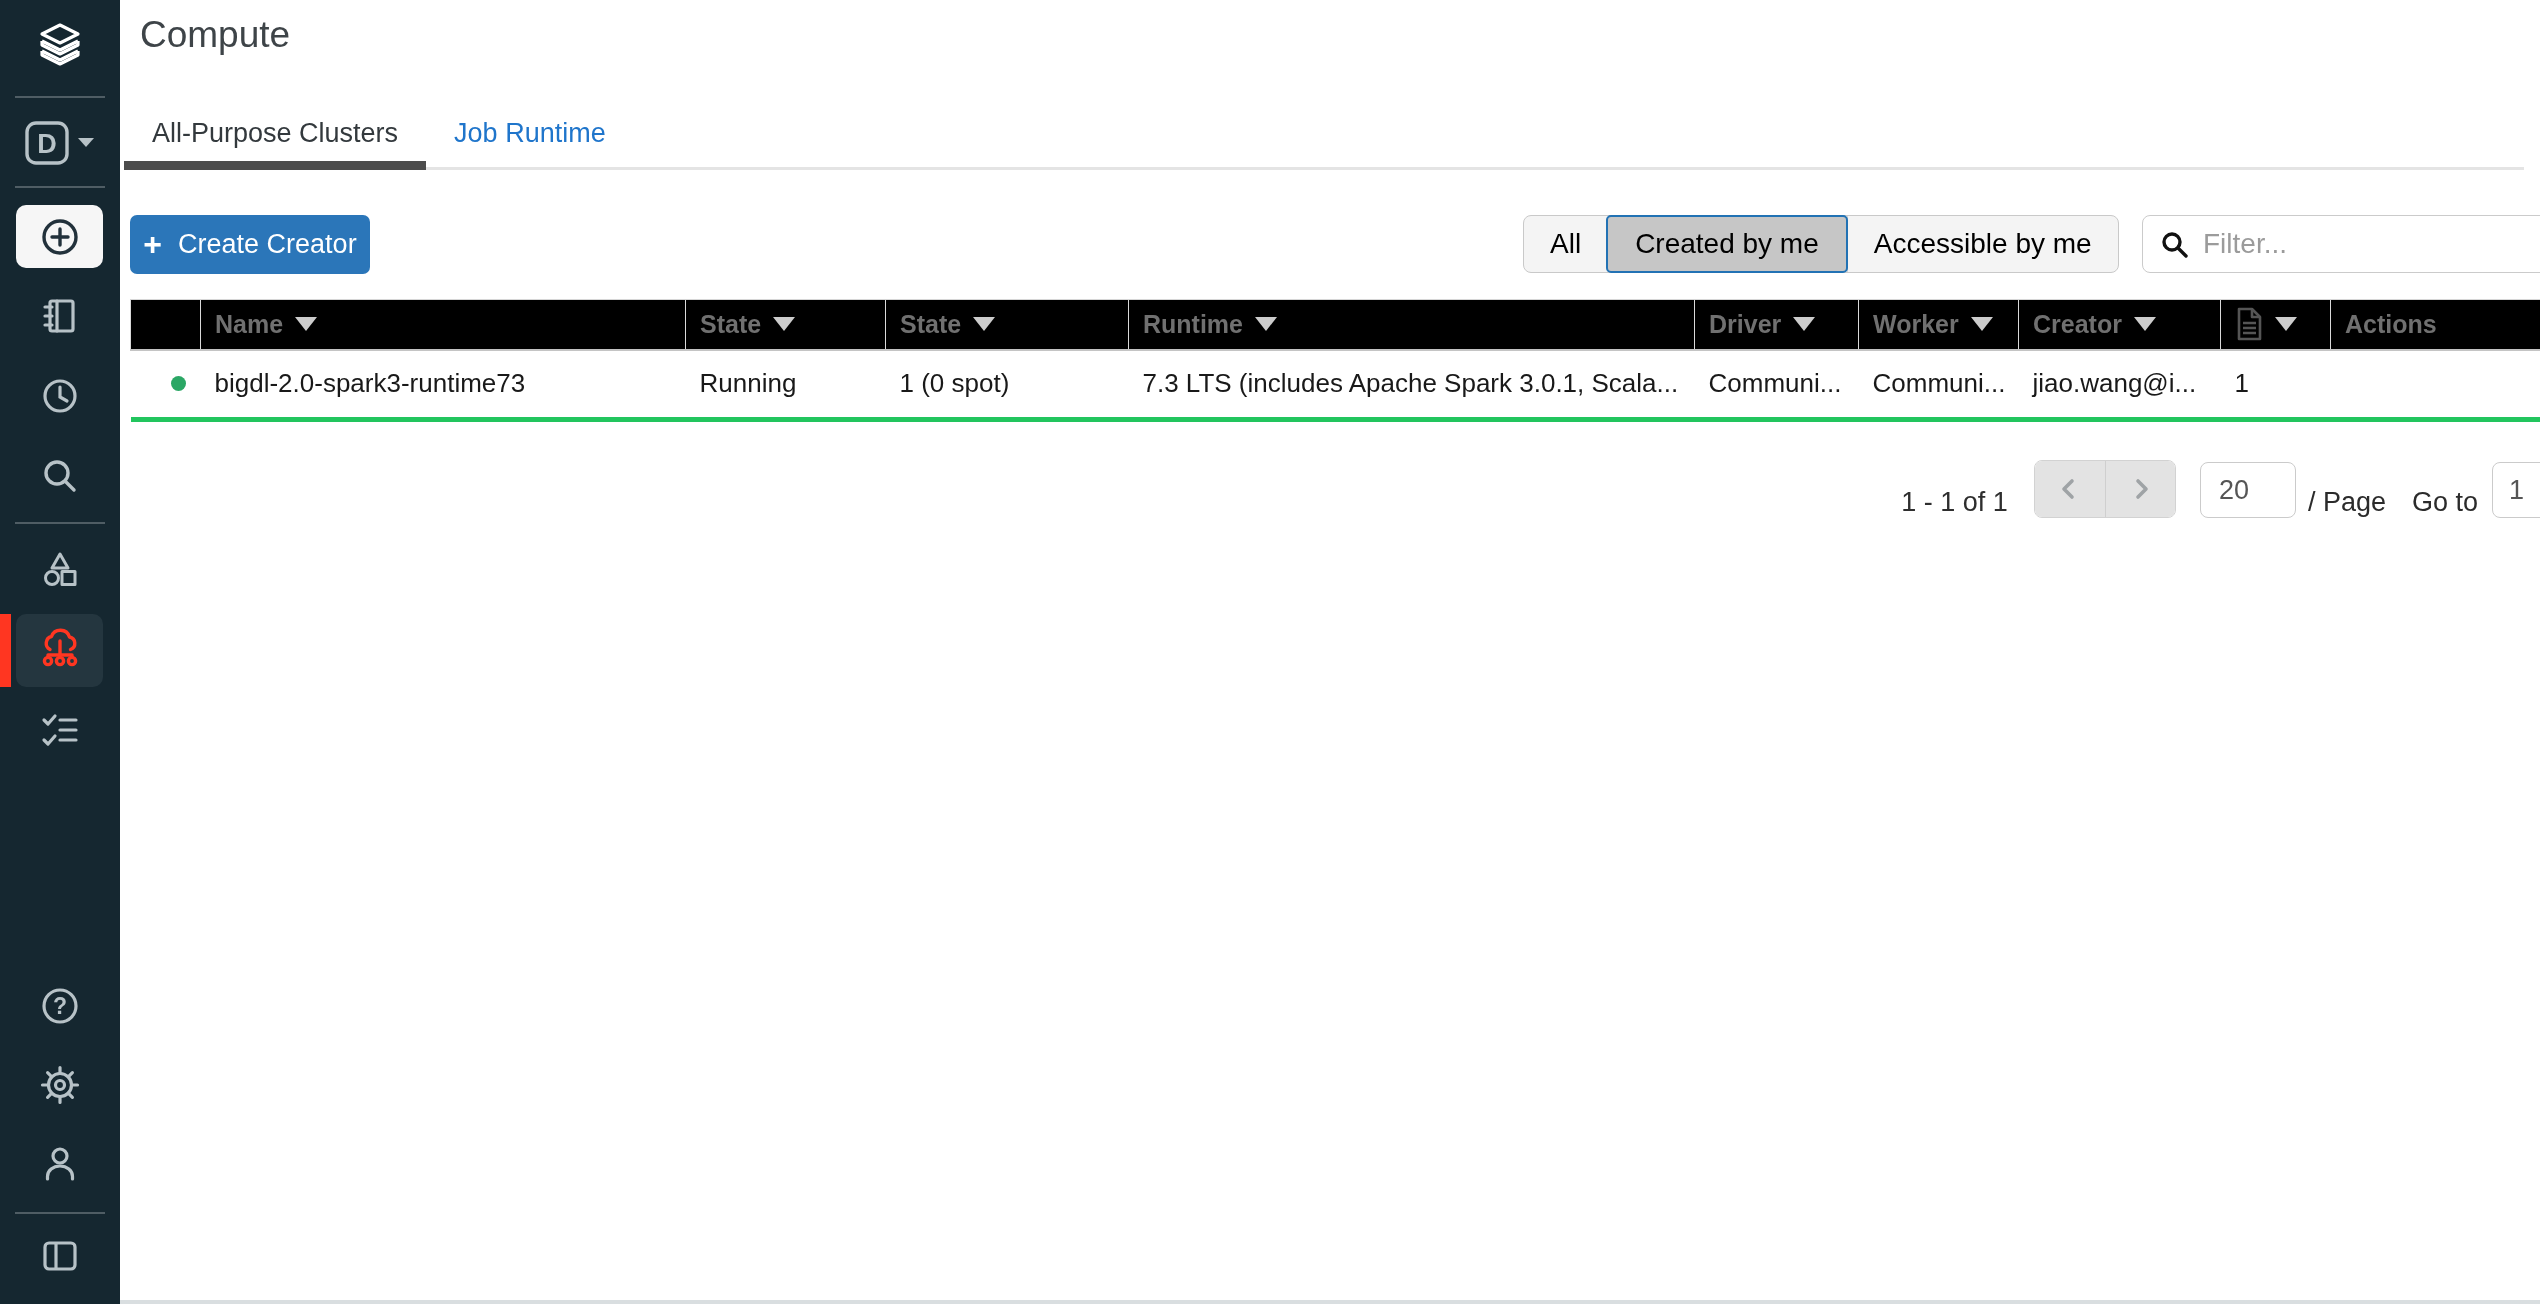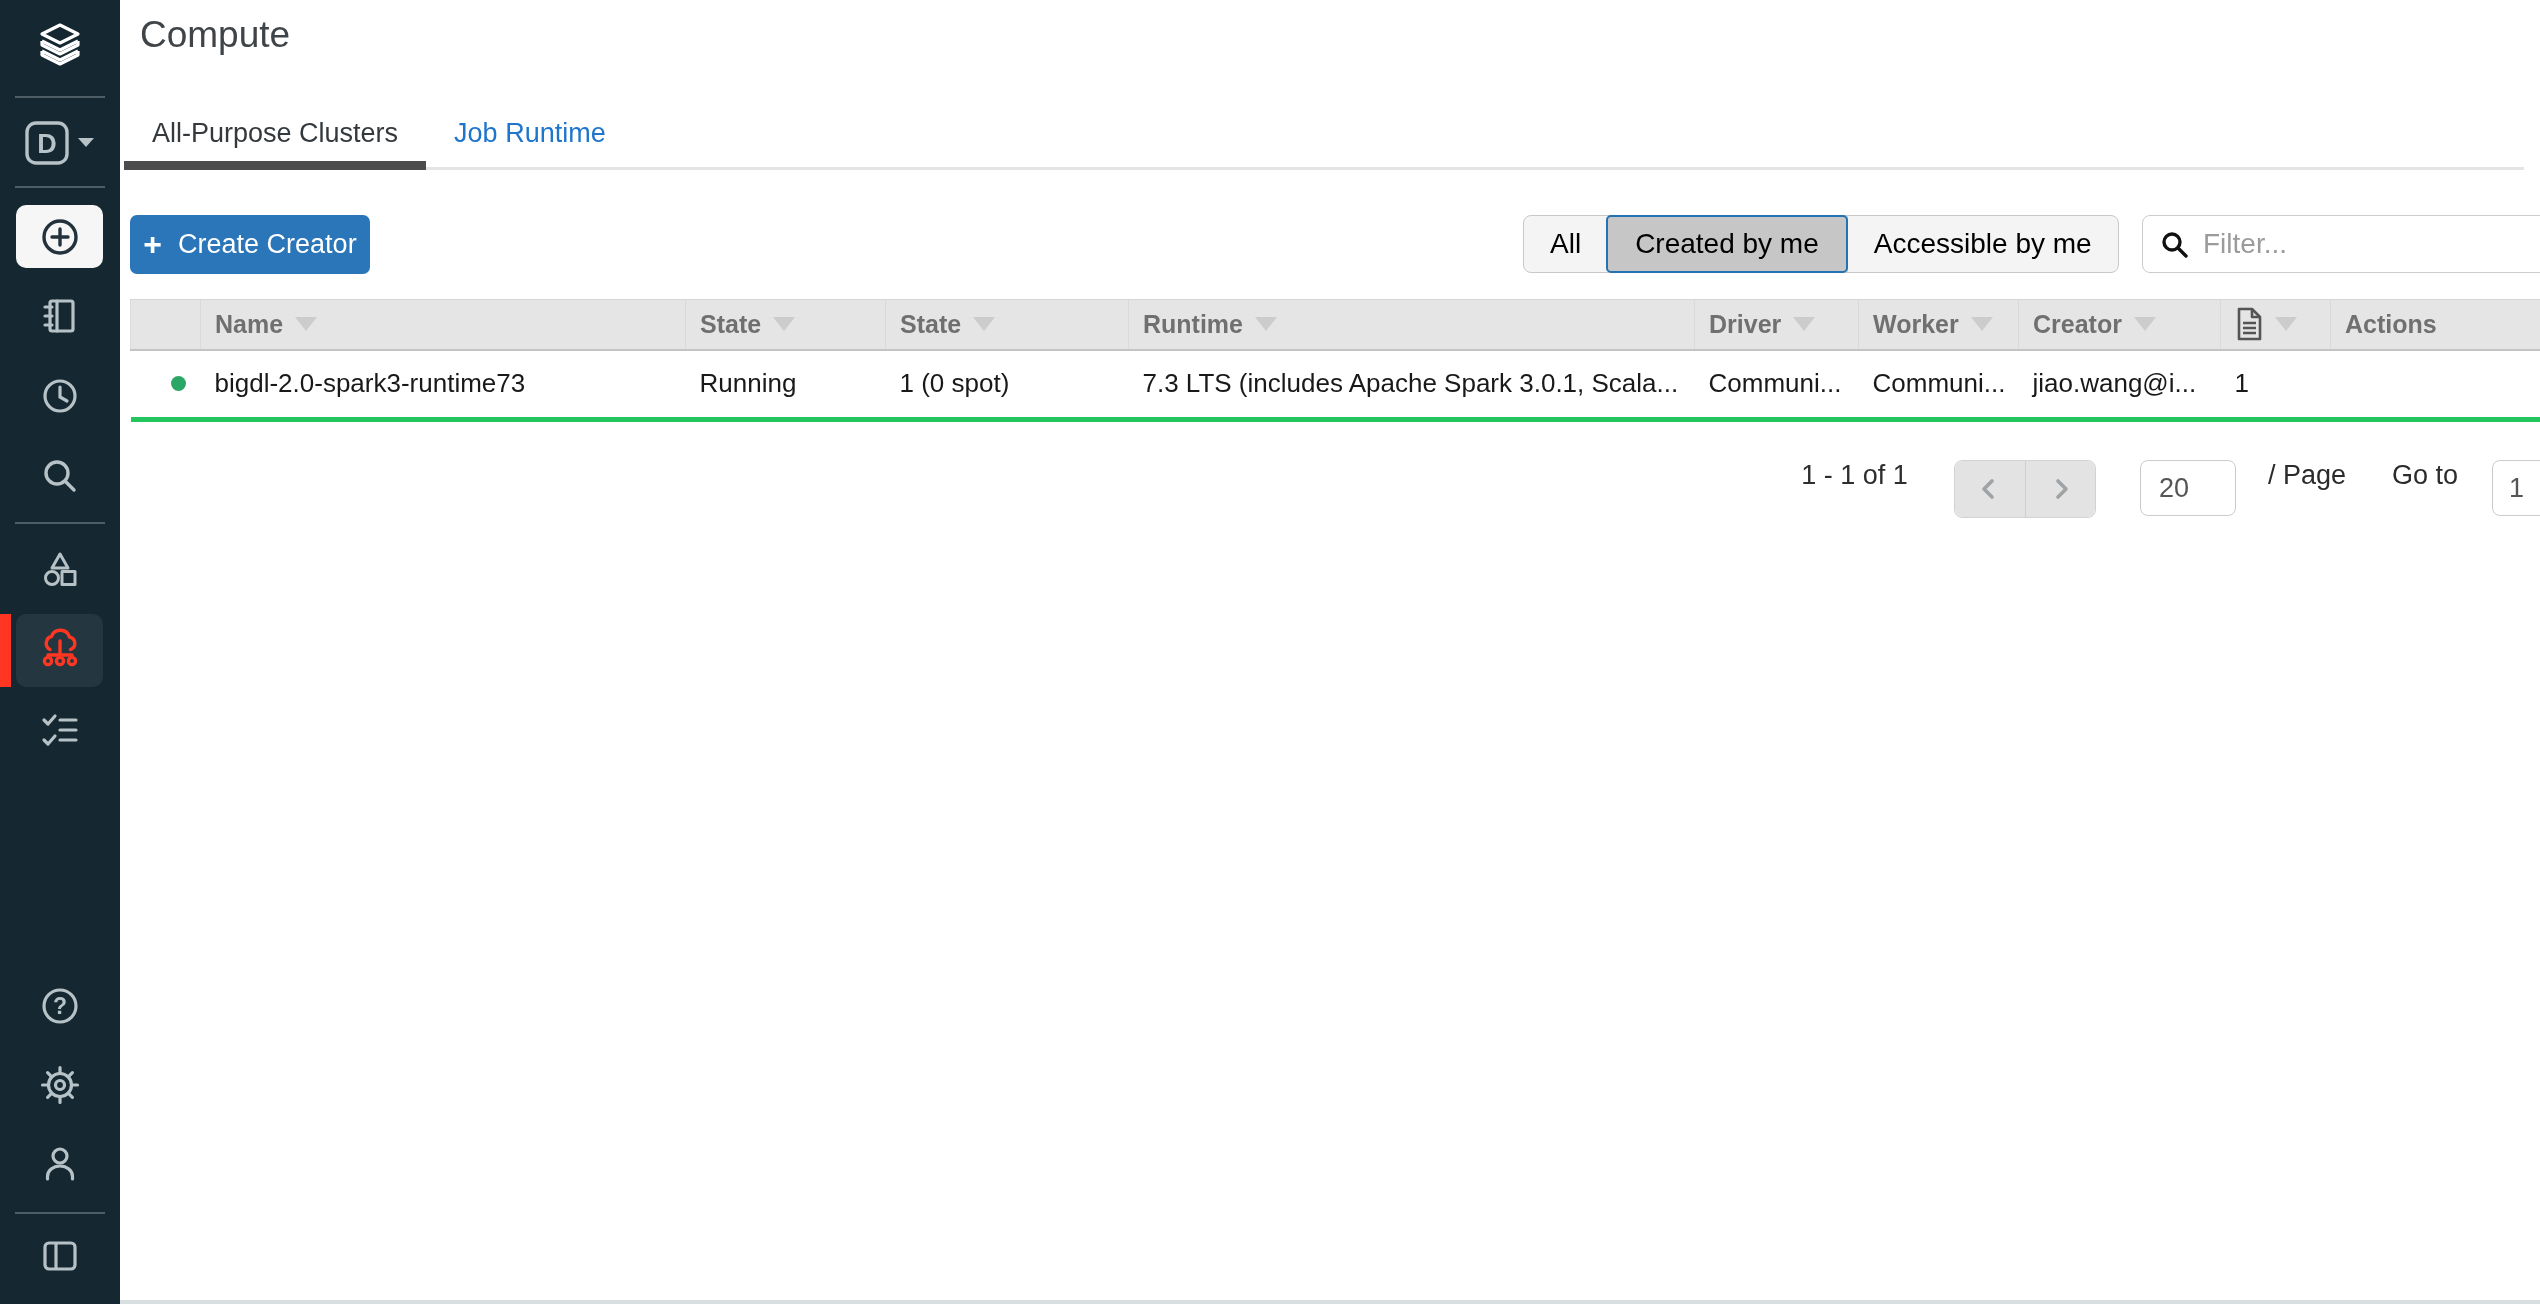--- a/index.html
+++ b/index.html
@@ -41,31 +41,31 @@
   .seg:first-child { border-left:none; }
   .seg.selected { background:#C6C6C6; border:2px solid #2272B4; border-radius:5px; margin:-1px; padding:0 27px; z-index:2; cursor:default; }
 
   .filter-box { position:absolute; left:2012px; top:0; width:430px; height:58px; background:#fff; border:1px solid #CBCBCB;
                 border-radius:8px; display:flex; align-items:center; padding:0 16px; gap:14px; }
   .filter-input { border:none; outline:none; flex:1; font-size:28px; font-family:inherit; color:#333; min-width:0; }
   .filter-input::placeholder { color:#9B9B9B; }
 
   
   table.clusters { border-collapse:collapse; table-layout:fixed; width:2460px; margin:25px 0 0 10px; }
-  thead th { height:50px; background:#e5e5e5; border-top:1px solid #D6D6D6; border-bottom:2px solid #C4C4C4;
+  thead th { height:50px; background:#000000; border-top:1px solid #D6D6D6; border-bottom:2px solid #C4C4C4;
              border-left:1px solid #DADADA; text-align:left; vertical-align:middle; padding:0 0 0 14px; }
   thead th.no-sep { border-left:none; }
   .th-inner { display:flex; align-items:center; gap:12px; font-size:25px; font-weight:bold; color:#707070; }
   .sort-tri { width:0; height:0; border-left:11px solid transparent; border-right:11px solid transparent; border-top:14px solid #CCCCCC; }
   tbody td { height:70px; border-bottom:5px solid #22c55e; font-size:26px; color:#191919; padding:0 10px 0 14px;
              white-space:nowrap; overflow:hidden; vertical-align:middle; }
   .status-dot { width:15px; height:15px; border-radius:50%; background:#2BA765; margin-left:26px; }
 
   
-  .pager { display:flex; align-items:flex-start; justify-content:flex-end; margin-top:38px; width:2410px;gap:20px; }
+  .pager { display:flex; align-items:flex-end; justify-content:flex-end; margin-top:38px; width:2410px; }
   .pager-range { font-size:27px; color:#2E2E2E; }
   .pager-btns { display:flex; margin-left:26px; border:1px solid #D2D2D2; border-radius:8px; overflow:hidden; }
   .pager-btn { width:70px; height:56px; background:#E3E3E3; border:none; display:flex; align-items:center; justify-content:center; cursor:default; }
   .pager-btn + .pager-btn { border-left:1px solid #CFCFCF; }
   .size-input { margin-left:24px; width:96px; height:56px; border:1px solid #CBCBCB; border-radius:8px;
                 font-size:27px; font-family:inherit; color:#555; padding-left:18px; }
   .per-page { margin-left:12px; font-size:27px; color:#2B2B2B; }
   .goto-label { margin-left:26px; font-size:27px; color:#2B2B2B; }
   .goto-input { margin-left:14px; margin-right:-46px; width:84px; height:56px; border:1px solid #CBCBCB; border-radius:8px;
                 font-size:27px; font-family:inherit; color:#555; padding-left:16px; }

